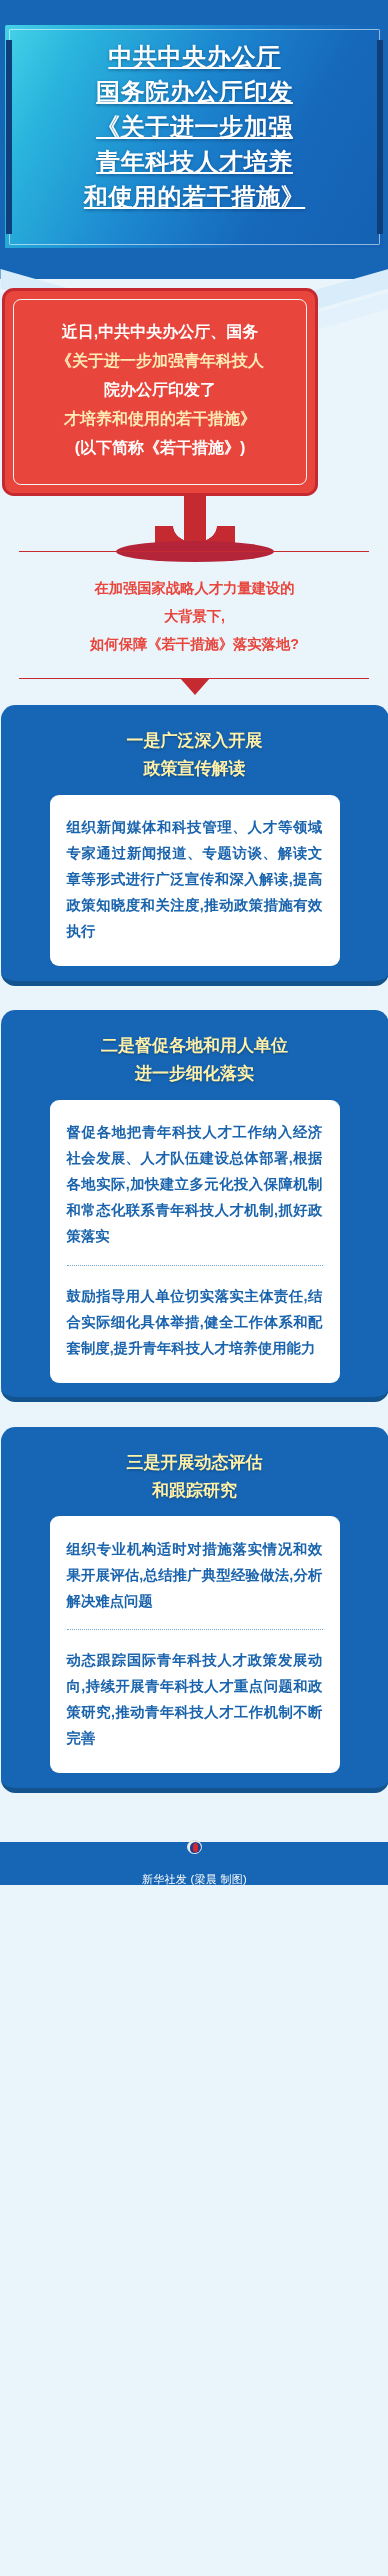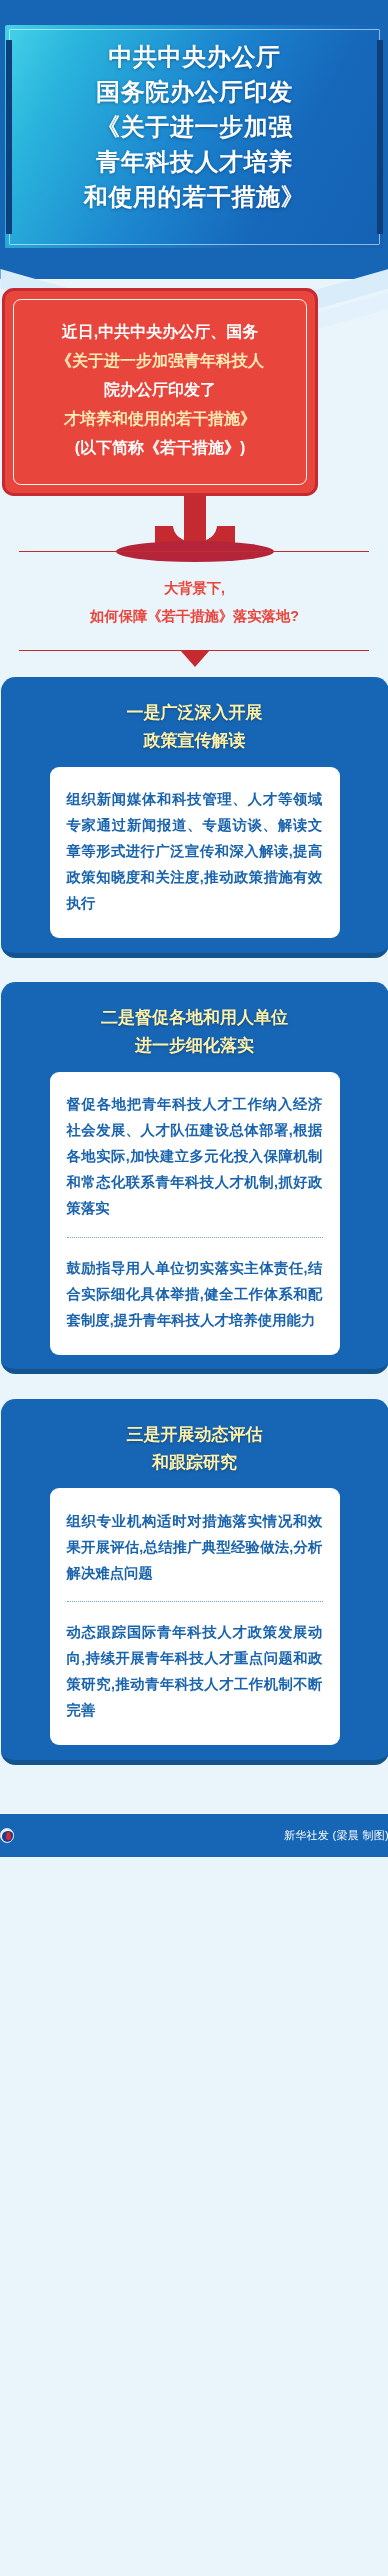--- a/index.html
+++ b/index.html
@@ -61,21 +61,21 @@
     left: 0; top: 39px;
     width: 389px;
     text-align: center;
     color: #ffffff;
     font-size: 24px;
     line-height: 35px;
     font-weight: bold;
     letter-spacing: 0.6px;
     text-shadow: 0 1.3px 3.2px rgba(4,40,80,0.45);
   }
-  .hero-title div { white-space: nowrap; }
+  .hero-title div { white-space: nowrap; text-decoration: underline; }
 
   
   .hero-chevron {
     position: absolute;
     left: 0; top: 248px;
     width: 389px; height: 30.5px;
     background: #1766b5;
   }
   .chev-wash {
     position: absolute;
@@ -225,22 +225,23 @@
   }
 
   
   .footer-gap { height: 24.6px; width: 389px; background: #eaf4fb; }
   .footer {
     width: 389px;
     height: 43px;
     background: #1766b5;
     display: flex;
     align-items: center;
-    justify-content: space-between;
+    justify-content: center;
     gap: 18px;
+    flex-direction: column;
   }
   .xh-logo {
     width: 14.3px; height: 14.3px;
     border-radius: 50%;
     background: #f2f2f4;
     border: 0.6px solid #d8dade;
     position: relative;
     overflow: hidden;
     flex: none;
   }
@@ -308,20 +309,21 @@
   </div>
 
   <div class="pedestal">
     <div class="ped-stem"></div>
     <div class="ped-flare"></div>
     <div class="ped-base"></div>
     <div class="ped-rule"></div>
   </div>
 
   <div class="question">
+    <div>在加强国家战略人才力量建设的</div>
     <div>大背景下,</div>
     <div>如何保障《若干措施》落实落地?</div>
   </div>
 
   <div class="q-divider">
     <div class="rule"></div>
     <div class="tri"></div>
   </div>
 
   <div class="section">

